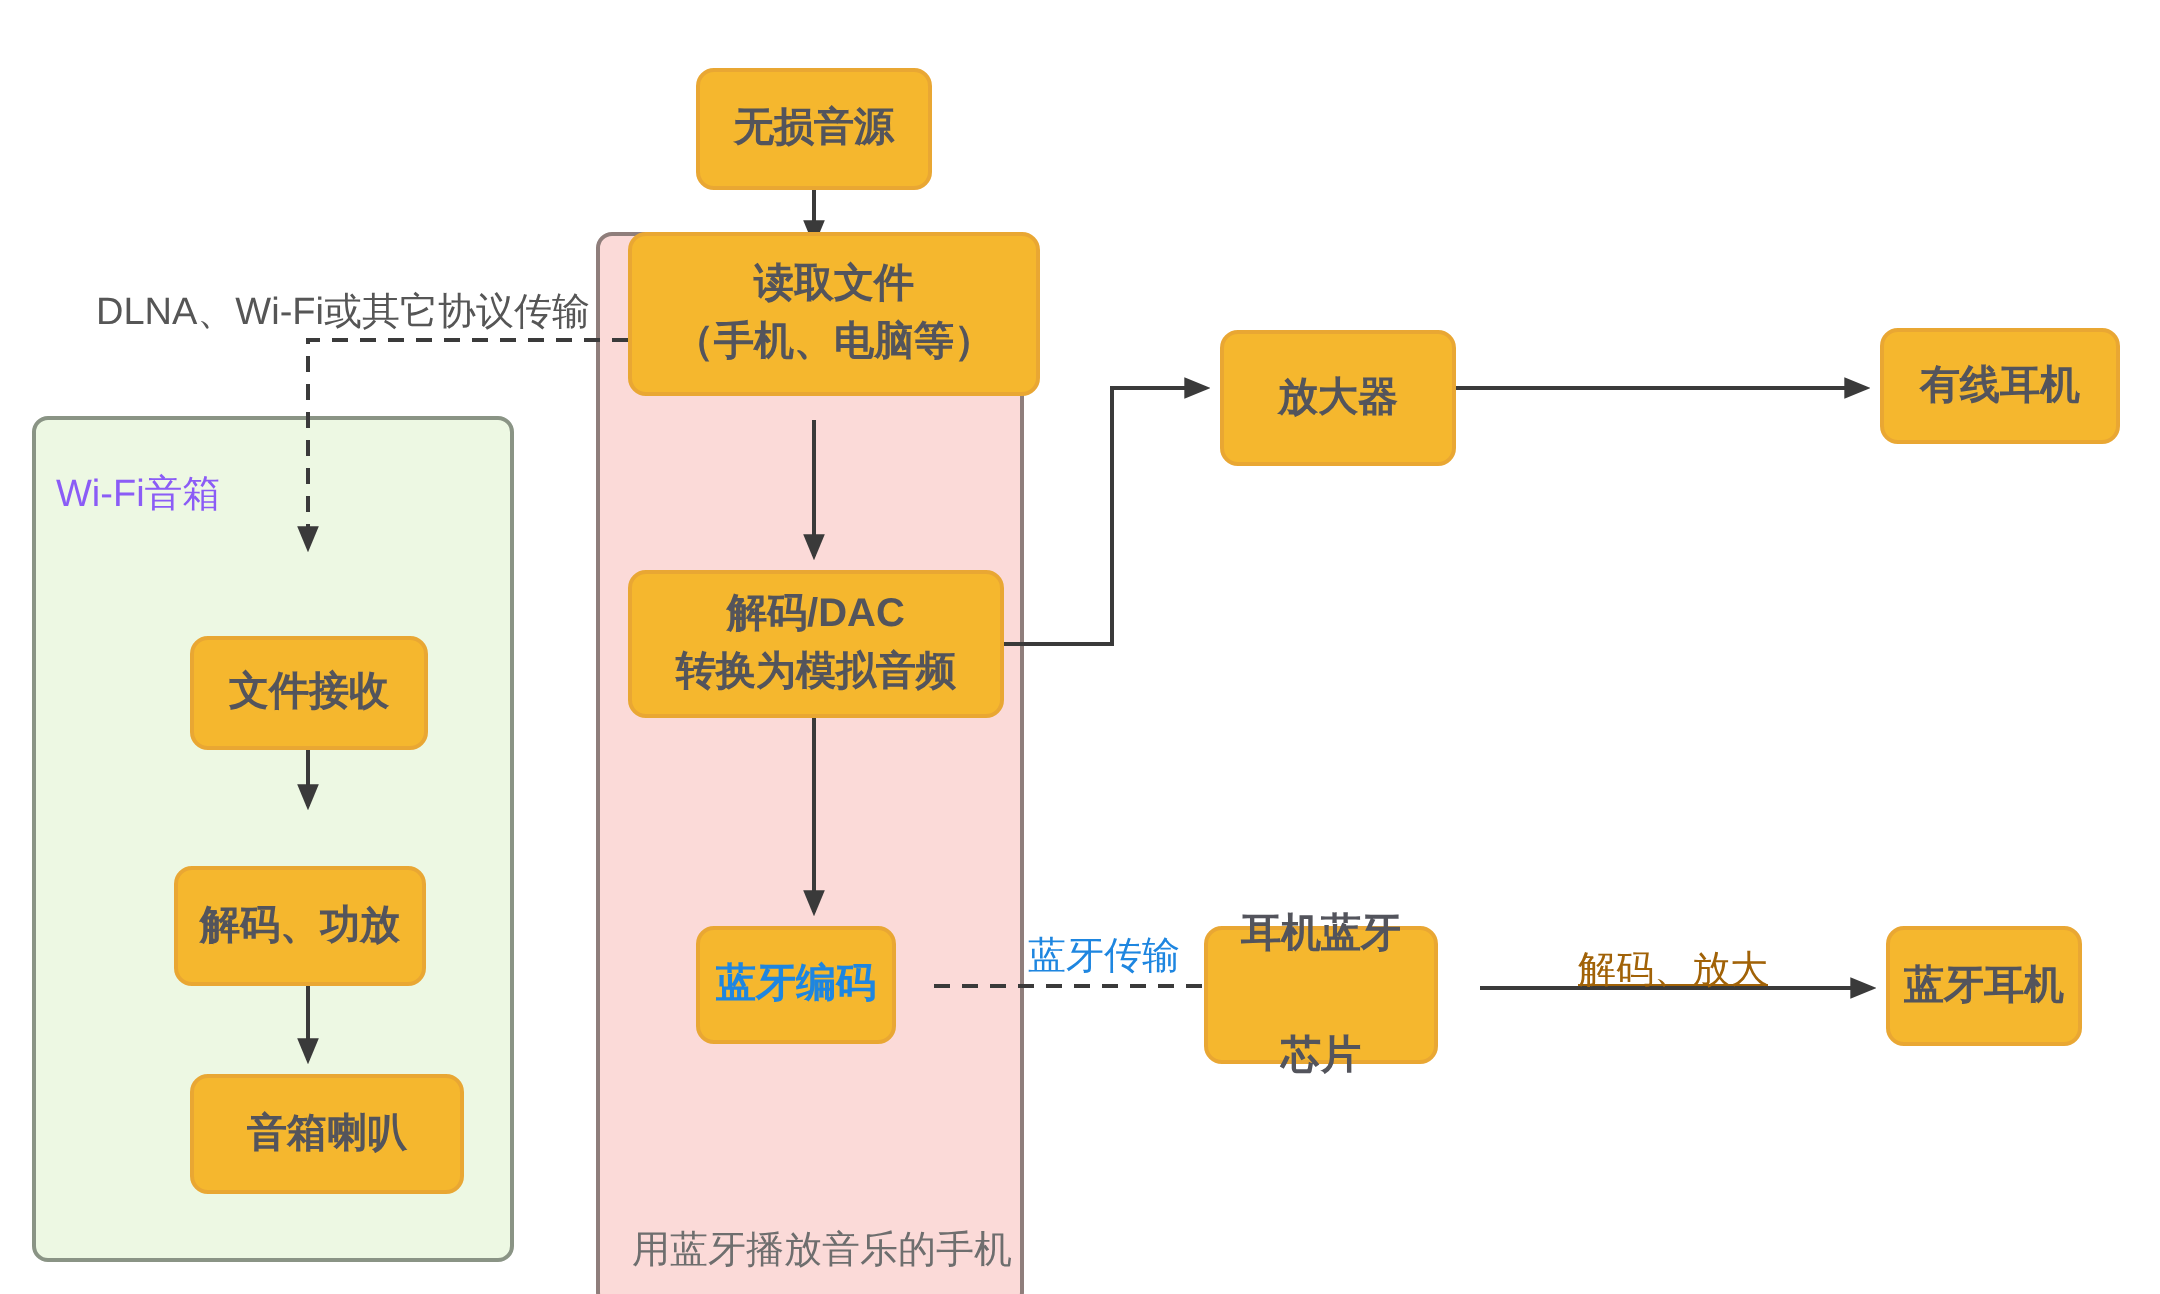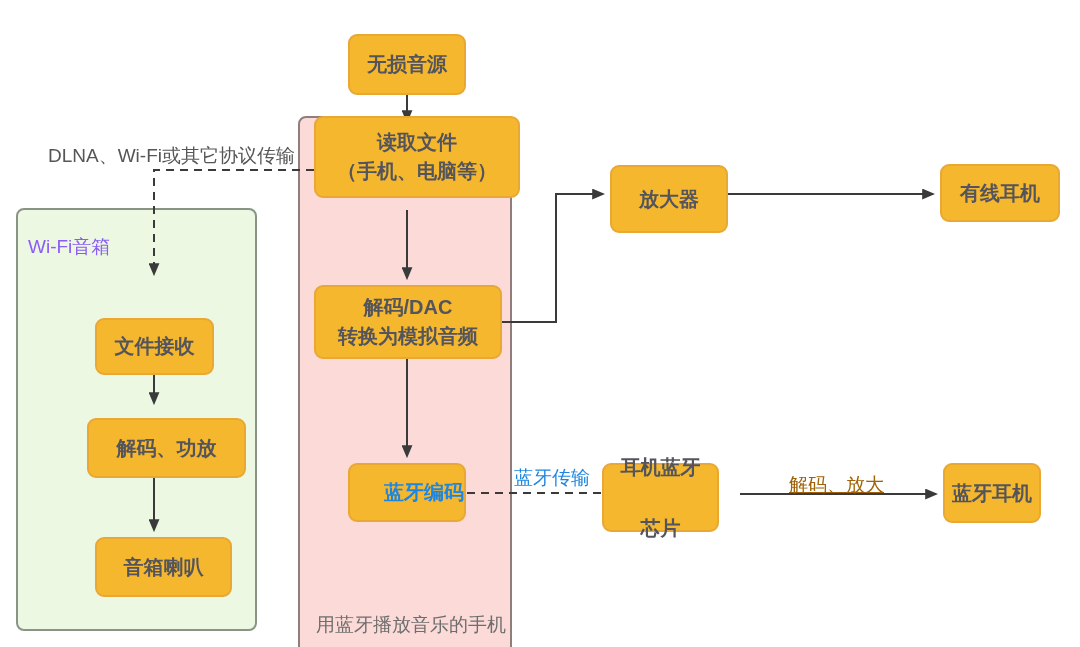--- a/index.html
+++ b/index.html
@@ -40,25 +40,25 @@
     background:var(--node-fill,#F5B72E);
     border:2px solid var(--node-border,#E9A733);
     border-radius:9px;color:var(--node-text,#53545C);
     font-weight:bold;font-size:20px;line-height:1.45;
     display:flex;flex-direction:column;align-items:center;justify-content:center;
     text-align:center;white-space:nowrap;
   }
   #node-source{left:348px;top:12px;width:118px;height:61px;margin-top:22px;}
   #node-read-file{left:314px;top:116px;width:206px;height:82px;}
   #node-decode-dac{left:314px;top:285px;width:188px;height:74px;}
-  #node-bt-encode{left:348px;top:463px;width:118px;height:59px;color:var(--blue-text,#1E86E0);align-items:flex-end;}
+  #node-bt-encode{left:348px;top:463px;width:100px;height:59px;color:var(--blue-text,#1E86E0);}
   #node-amplifier{left:610px;top:165px;width:118px;height:68px;}
   #node-wired-hp{left:940px;top:164px;width:120px;height:58px;}
   #node-file-receive{left:95px;top:282px;width:119px;height:57px;margin-top:36px;}
-  #node-decode-power{left:87px;top:418px;width:159px;height:60px;}
+  #node-decode-power{left:87px;top:433px;width:126px;height:60px;}
   #node-speaker{left:95px;top:537px;width:137px;height:60px;}
   #node-bt-chip{left:602px;top:463px;width:117px;height:69px;line-height:1.3;gap:35px;}
   #node-bt-hp{left:943px;top:463px;width:98px;height:60px;}
   
   .edge-label{position:absolute;font-size:19px;white-space:nowrap;}
   #label-dlna{left:48px;top:143px;color:var(--label-dark-gray,#565656);}
   #label-bt-transfer{left:514px;top:465px;color:var(--blue-text,#1E86E0);}
   #label-decode-amplify{left:789px;top:472px;color:#a16207;text-decoration:underline;}
 </style>
 </head>

